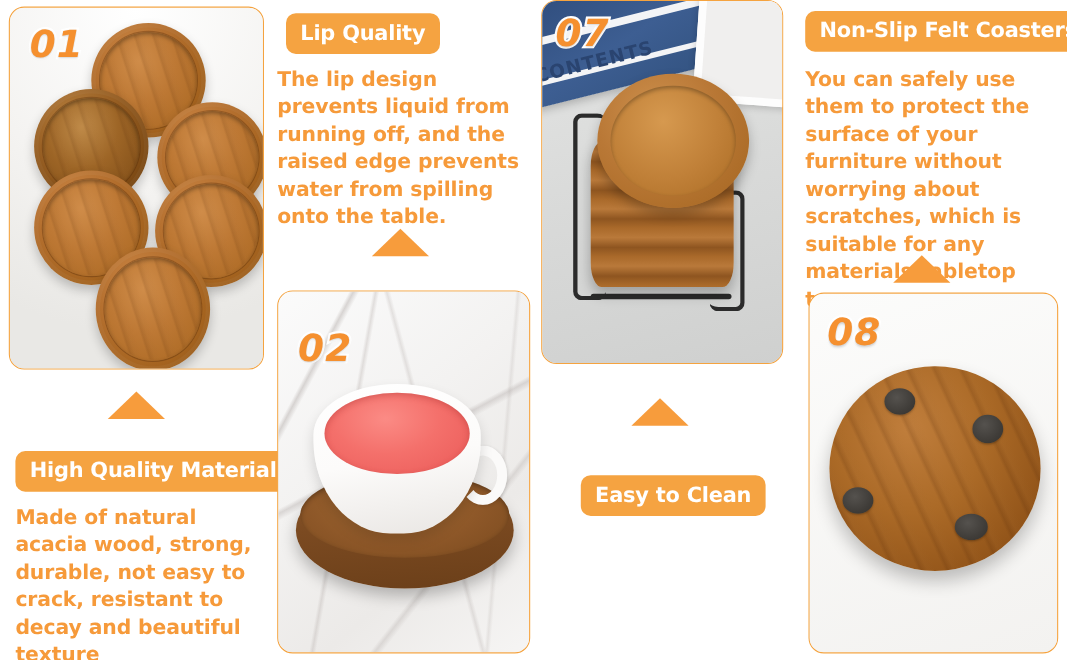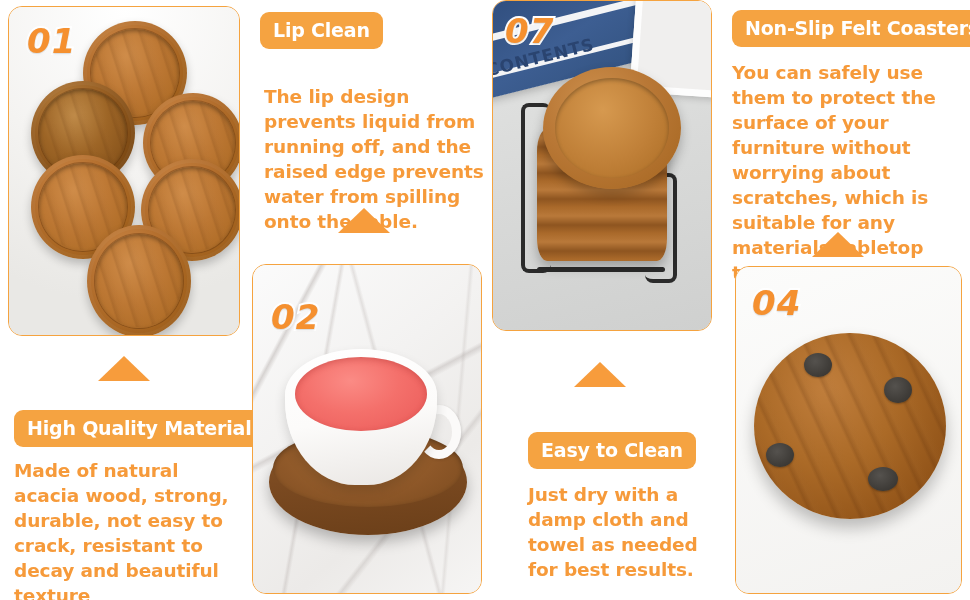--- a/index.html
+++ b/index.html
@@ -293,24 +293,24 @@
     <div style="position:absolute;left:14px;top:410px;">
       <span class="badge">High Quality Material:</span>
     </div>
 
     <div class="body-text" style="position:absolute;left:14px;top:458px;width:226px;">Made of natural acacia wood, strong, durable, not easy to crack, resistant to decay and beautiful texture</div>
   </div>
 
   <div class="col" style="left:246px;top:0;width:240px;height:600px;">
 
     <div style="position:absolute;left:14px;top:12px;">
-      <span class="badge">Lip Clean</span>
-    </div>
-
-    <div class="body-text" style="position:absolute;left:18px;top:60px;width:232px;margin-top:24px;">The lip design prevents liquid from running off, and the raised edge prevents water from spilling onto the table.</div>
+      <span class="badge">Lip Quality</span>
+    </div>
+
+    <div class="body-text" style="position:absolute;left:6px;top:60px;width:232px;">The lip design prevents liquid from running off, and the raised edge prevents water from spilling onto the table.</div>
 
     <div class="arrow" style="left:92px;top:208px;"></div>
 
     <div class="photo-panel" style="left:6px;top:264px;width:230px;height:330px;">
       <div class="photo-inner">
         <div class="bg-marble"></div>
         <div class="saucer" style="left:16px;top:164px;width:198px;height:106px;"></div>
         <div class="handle" style="left:164px;top:140px;width:44px;height:54px;"></div>
         <div class="cup" style="left:32px;top:84px;width:152px;height:136px;"></div>
         <div class="tea" style="left:42px;top:92px;width:132px;height:74px;"></div>
@@ -344,21 +344,20 @@
       </div>
       <div class="num" style="left:12px;top:10px;">07</div>
     </div>
 
     <div class="arrow" style="left:84px;top:362px;"></div>
 
     <div style="position:absolute;left:38px;top:432px;">
       <span class="badge">Easy to Clean</span>
     </div>
 
-    <div class="body-text" style="position:absolute;left:38px;top:482px;width:182px;">Just dry with a damp cloth and towel as needed for best results.</div>
   </div>
 
   <div class="col" style="left:724px;top:0;width:246px;height:600px;">
 
     <div style="position:absolute;left:8px;top:10px;">
       <span class="badge">Non-Slip Felt Coasters</span>
     </div>
 
     <div class="body-text" style="position:absolute;left:8px;top:60px;width:238px;">You can safely use them to protect the surface of your furniture without worrying about scratches, which is suitable for any materials tabletop type.</div>
 
@@ -366,17 +365,17 @@
 
     <div class="photo-panel" style="left:11px;top:266px;width:227px;height:328px;">
       <div class="photo-inner">
         <div class="bg-plain"></div>
         <div class="under-coaster" style="left:18px;top:66px;width:192px;height:186px;"></div>
         <div class="felt" style="left:68px;top:86px;width:28px;height:24px;"></div>
         <div class="felt" style="left:148px;top:110px;width:28px;height:26px;"></div>
         <div class="felt" style="left:30px;top:176px;width:28px;height:24px;"></div>
         <div class="felt" style="left:132px;top:200px;width:30px;height:24px;"></div>
       </div>
-      <div class="num" style="left:16px;top:16px;">04</div>
+      <div class="num" style="left:16px;top:16px;">08</div>
     </div>
   </div>
 
 </div>
 
 </body></html>

